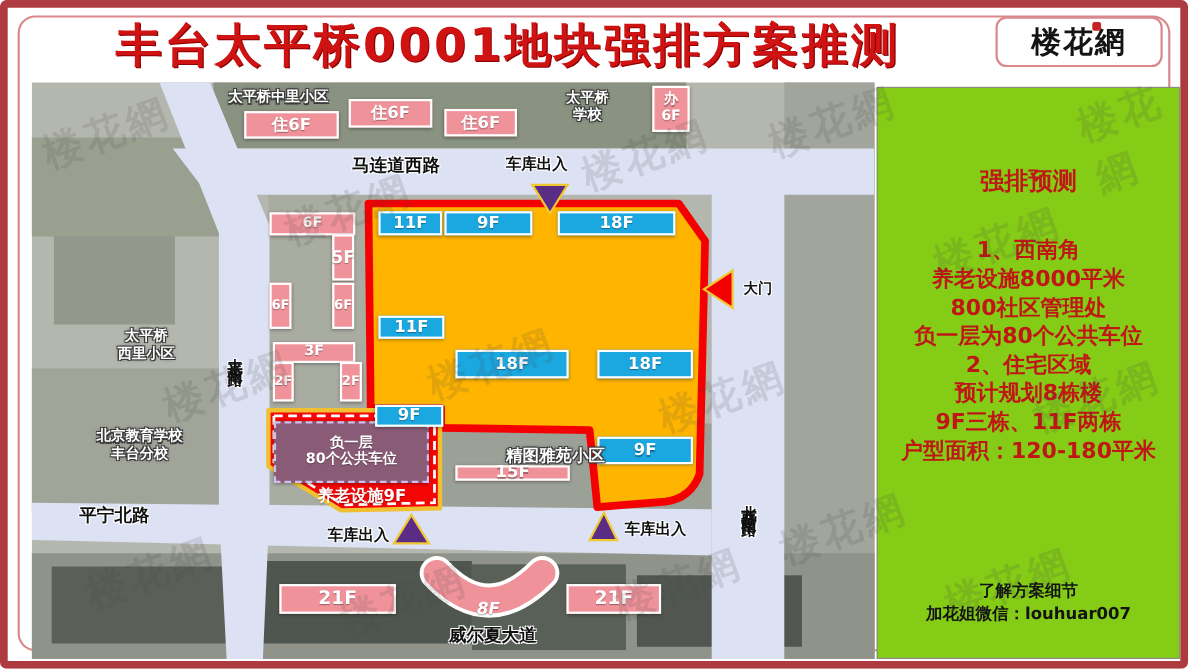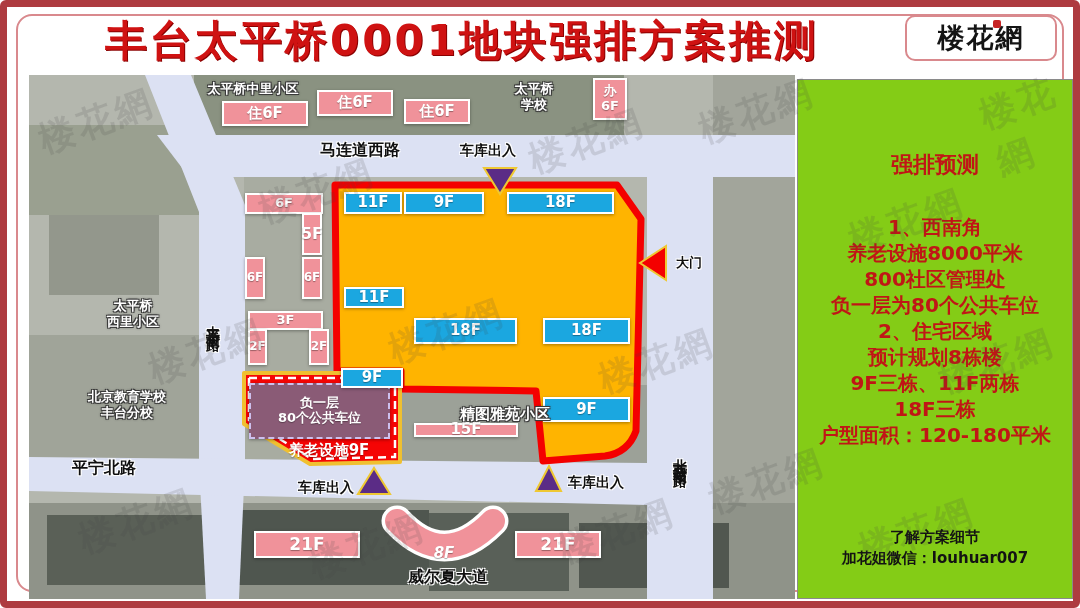--- a/index.html
+++ b/index.html
@@ -140,21 +140,20 @@
   <div class="panel">
     <div class="panel-title">强排预测</div>
     <div class="panel-lines" id="panel-lines">
         <div>1、西南角</div>
         <div>养老设施8000平米</div>
         <div>800社区管理处</div>
         <div>负一层为80个公共车位</div>
         <div>2、住宅区域</div>
         <div>预计规划8栋楼</div>
         <div>9F三栋、11F两栋</div>
-        <div>18F三栋</div>
         <div>户型面积：120-180平米</div>
       </div>
     <div class="panel-footer">
       <div>了解方案细节</div>
       <div>加花姐微信：louhuar007</div>
     </div>
   </div>
 <span class="wm" style="left: 30px; top: 90px;">楼花網</span>
     <span class="wm" style="left: 250px; top: 160px;">楼花網</span>
     <span class="wm" style="left: 520px; top: 110px;">楼花網</span>

